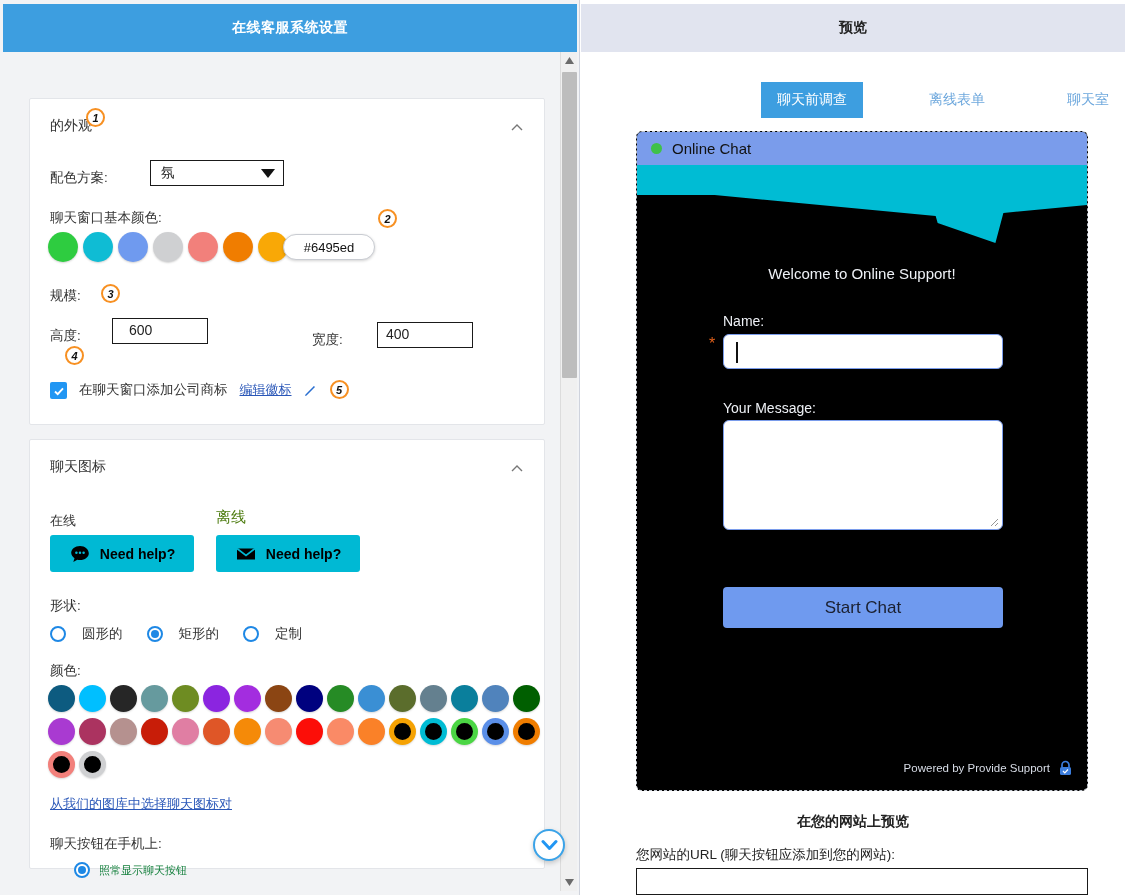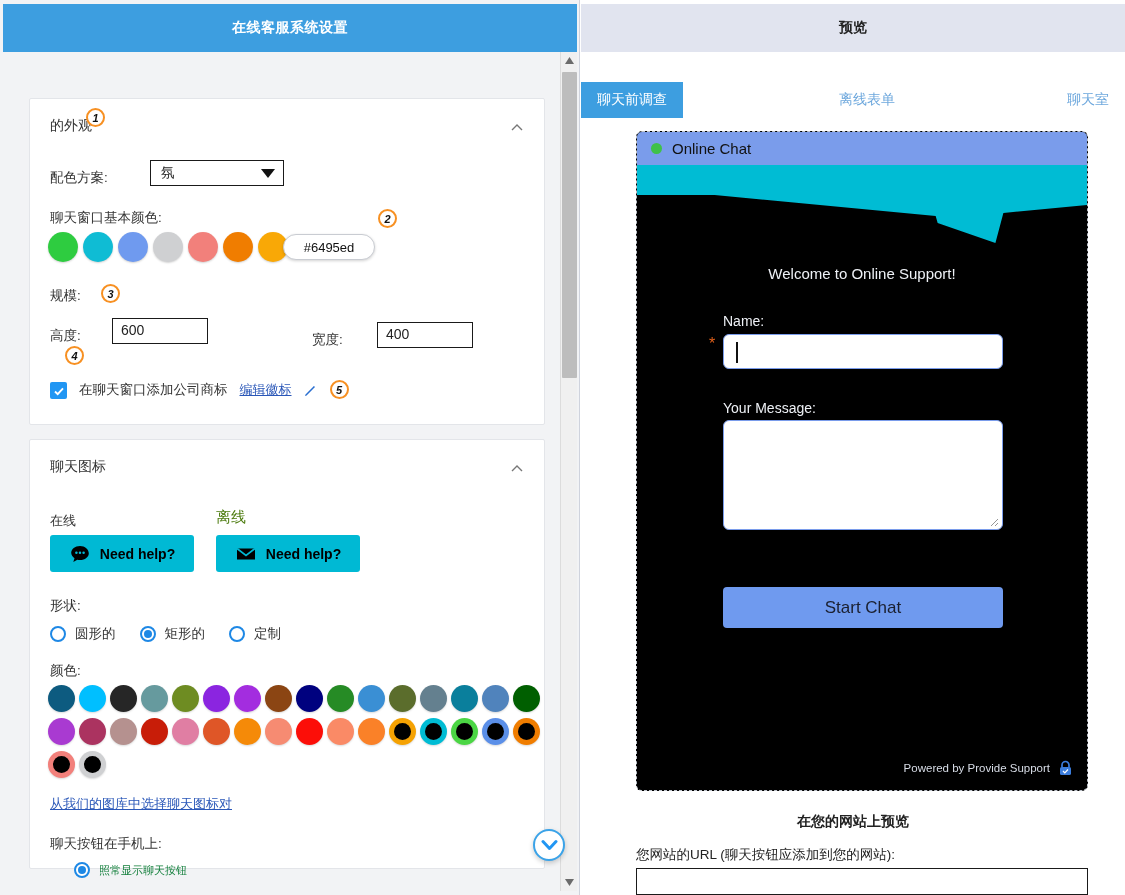--- a/index.html
+++ b/index.html
@@ -70,21 +70,21 @@
     display:flex;align-items:center;justify-content:center;
     font-size:13px;color:#111;
   }
   #hexswatch{
     position:absolute;left:-21px;top:-2px;width:30px;height:30px;border-radius:50%;
     background:#6f9aef; z-index:-1;
   }
   #lbl-size { position:absolute; left:20px; top:188px; }
   #lbl-height { position:absolute; left:20px; top:228px;text-align:center; }
   #in-height { position:absolute; left:82px; top:219px; width:96px; height:26px;
-    border:1.6px solid #1a1a1a; background:#fff; font-size:14px; color:#222; padding-left:8px; line-height:23px; }
+    border:1.6px solid #1a1a1a; background:#fff; font-size:14px; color:#222; padding-left:16px; line-height:23px; }
   #lbl-width { position:absolute; left:282px; top:232px; }
   #in-width { position:absolute; left:347px; top:223px; width:96px; height:26px;
     border:1.6px solid #1a1a1a; background:#fff; font-size:14px; color:#222; padding-left:8px; line-height:23px; }
   #logo-row { position:absolute; left:20px; top:281px; display:flex; align-items:flex-end; }
   .chk {
     width:17px;height:17px;border-radius:2px;background:#2196f3;
     display:flex;align-items:center;justify-content:center;margin-right:12px;
   }
   .chk svg{display:block}
   #logo-row .lbl { font-size:13.5px; color:#333; margin-right:12px;}
@@ -107,21 +107,21 @@
   .needbtn {
     position:absolute; top:95px; width:144px;height:37px;border-radius:3px;
     background:#00b9d4; display:flex; align-items:center; justify-content:center;
     color:#000; font-weight:bold; font-size:14px;
   }
   #btn-online { left:20px; }
   #btn-offline { left:186px; }
   .needbtn .ic { width:22px;height:22px;margin-right:9px; display:flex;align-items:center}
   #lbl-shape { position:absolute; left:20px; top:157px; }
   #shape-radios { position:absolute; left:20px; top:185px; display:flex; align-items:center; gap:10px; }
-  .radio-item { display:flex; align-items:center; font-size:13.5px; color:#333; margin-right:14px; }
+  .radio-item { display:flex; align-items:center; font-size:13.5px; color:#333; margin-right:14px;gap:7px; }
   .radio {
     width:16px;height:16px;border-radius:50%;border:2px solid #1e88e5;
     margin-right:9px; background:#fff; display:flex;align-items:center;justify-content:center;
   }
   .radio .dot { width:8px;height:8px;border-radius:50%;background:#1e88e5; }
   #lbl-colors { position:absolute; left:20px; top:222px; }
   #grid-colors { position:absolute; left:18px; top:245px; width:500px; display:flex; flex-wrap:wrap; }
   .sw-sm { width:27px;height:27px;border-radius:50%;margin:0 4px 6px 0; box-shadow:0 1px 2px rgba(0,0,0,.15);}
   .sw-ring { display:flex;align-items:center;justify-content:center; }
   .sw-ring .inner { width:17px;height:17px;border-radius:50%;background:#000; }
@@ -145,21 +145,21 @@
   }
 
   
   #right-panel { position:absolute; left:581px; top:0; width:544px; height:688px; background:#fff;border-radius:15px; }
   #right-header {
     position:absolute; left:0; top:4px; width:544px; height:48px;
     background:#e1e4ef; color:#222;
     display:flex;align-items:center;justify-content:center;
     font-size:14px;font-weight:bold;
   }
-  #tabs { position:absolute; left:0; top:82px; width:544px; display:flex; justify-content:space-between; gap:16px; }
+  #tabs { position:absolute; left:0; top:82px; width:544px; display:flex; justify-content:flex-end; gap:16px; }
   .tab { font-size:14px; padding:9px 16px; color:#6ea8dd; cursor:pointer; }
   .tab.active { background:#3d9ee0; color:#fff; }
   .tab-gap { width:18px; }
 
   #chat-window {
     position:absolute; left:55px; top:131px; width:452px; height:660px;
     background:#000; border:1px dashed #bfc4cc; border-radius:6px; overflow:hidden;
   }
   #cw-title {
     position:absolute; left:0;top:0;width:100%;height:33px;background:#7a9ceb;

